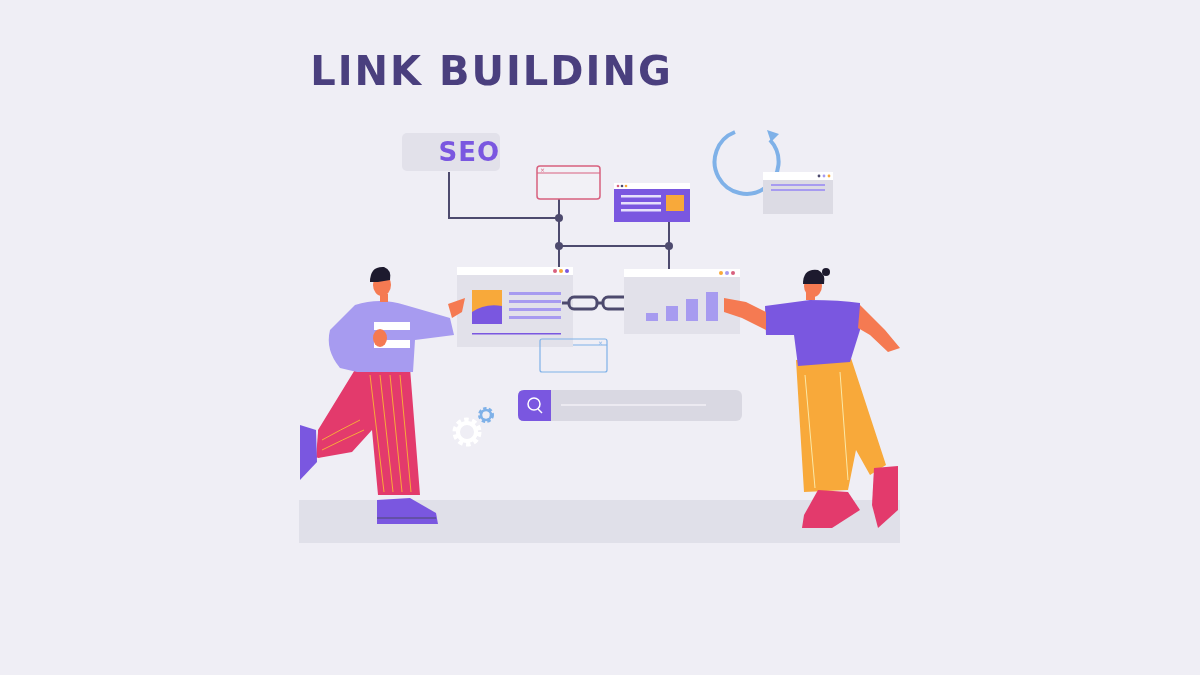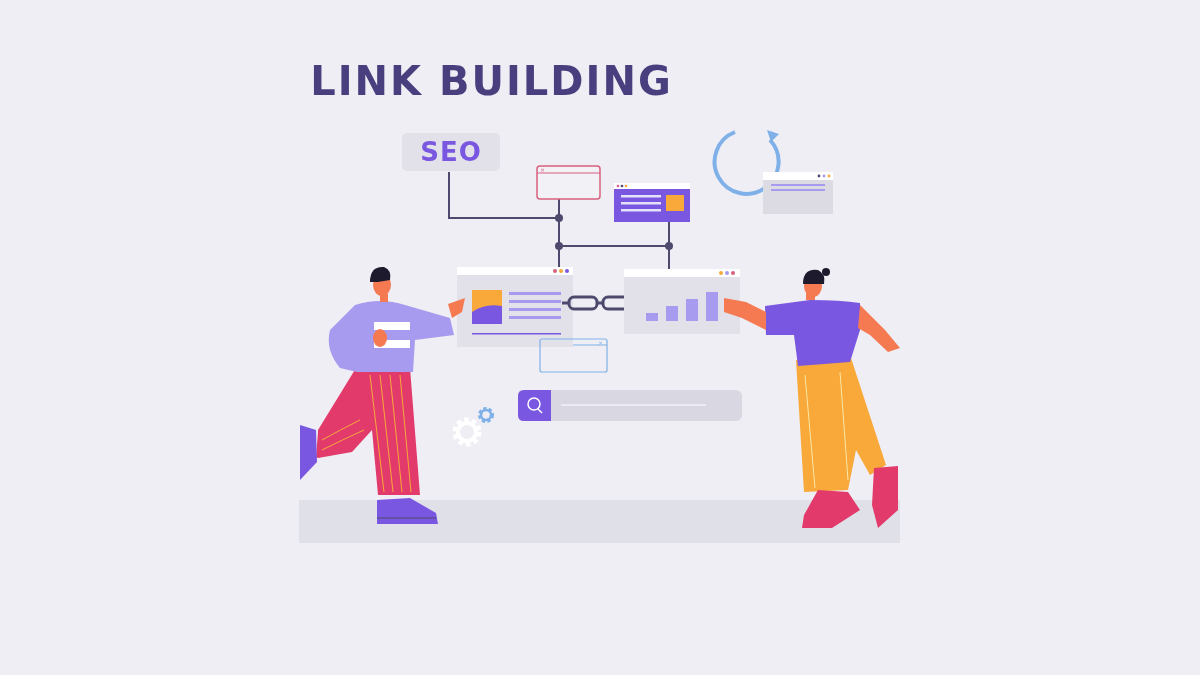--- a/index.html
+++ b/index.html
@@ -1,18 +1,18 @@
 <!DOCTYPE html>
 <html><head>
 <meta charset="utf-8">
 <style>
   html, body { margin:0; padding:0; }
   body { width:1200px; height:675px; background:#efeef5; position:relative; overflow:hidden; font-family:"DejaVu Sans", sans-serif; }
-  .title { position:absolute; left:0; top:58px; width:983px; text-align:center; font-family:"DejaVu Sans", sans-serif; font-weight:900; font-size:40px; letter-spacing:2px; color:#4a3f7e; }
-  .seo-tag { position:absolute; left:402px; top:133px; width:98px; height:38px; background:#e2e1ea; border-radius:5px; text-align:center; line-height:38px; font-weight:900; font-size:26px; color:#7a57e0; letter-spacing:1px; }
+  .title { position:absolute; left:0; top:48px; width:983px; text-align:center; font-family:"DejaVu Sans", sans-serif; font-weight:900; font-size:40px; letter-spacing:2px; color:#4a3f7e; }
+  .seo-tag { position:absolute; left:402px; top:133px; width:98px; height:38px; background:#e2e1ea; border-radius:5px; text-align:right; line-height:38px; font-weight:900; font-size:26px; color:#7a57e0; letter-spacing:1px; }
   svg.scene { position:absolute; left:0; top:0; }
 </style>
 </head>
 <body>
 
 <div class="title">LINK BUILDING</div>
 
 <svg class="scene" width="1200" height="675" viewBox="0 0 1200 675">
 
   <rect x="299" y="500" width="601" height="43" fill="#e0e0e9"></rect>

